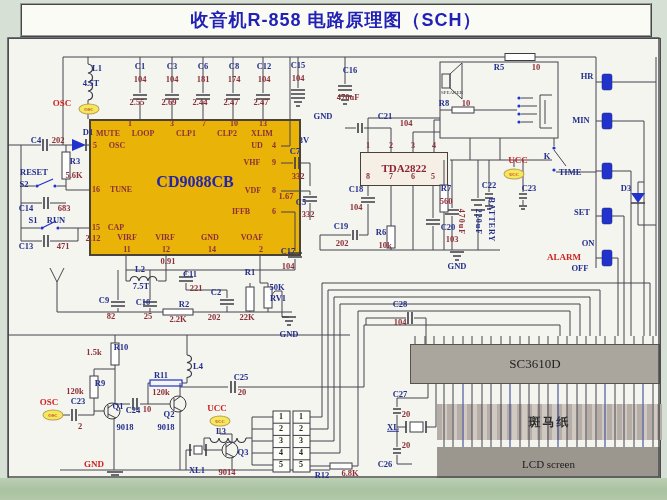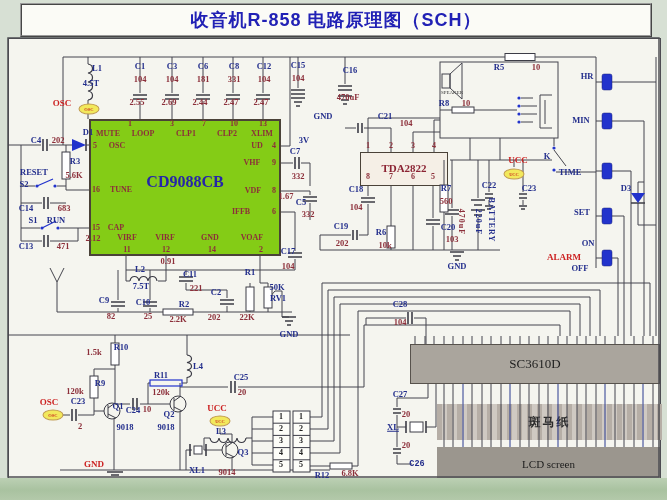--- a/index.html
+++ b/index.html
@@ -4,21 +4,21 @@
 <style>
   html,body{margin:0;padding:0}
   body{width:667px;height:500px;overflow:hidden;background:#d7e0d4;font-family:"Liberation Sans",sans-serif}
   #stage{position:absolute;left:0;top:0;width:667px;height:500px}
   .abs{position:absolute}
   #titlebar{left:20px;top:3px;width:628px;height:30px;background:#fbfbf6;border:2px ridge #9a9a9a;
     display:flex;align-items:center;justify-content:center}
   #titlebar span{color:var(--title);font-weight:bold;font-size:18px;letter-spacing:1px;
     font-family:"Liberation Sans",sans-serif;white-space:nowrap}
   #sheet{left:8px;top:38px;width:651px;height:440px;background:#f5f5ef;border:1px solid #4c4c52}
-  #mainic{left:89px;top:119px;width:192px;height:137px;background:#84cc16;border:2px solid #4a4238;box-sizing:border-box}
+  #mainic{left:89px;top:119px;width:212px;height:137px;background:#eab308;border:2px solid #4a4238;box-sizing:border-box}
   #mainic .nm{position:absolute;left:0;right:0;top:52px;text-align:center;color:#2525a8;font-weight:bold;
     font-size:16px;font-family:"Liberation Serif",serif}
   #ampic{left:360px;top:152px;width:88px;height:34px;background:#f5efe6;border:1.5px solid #4a4238;box-sizing:border-box}
   #ampic .nm{position:absolute;left:0;right:0;top:9px;text-align:center;color:#8b2333;font-weight:bold;
     font-size:11px;font-family:"Liberation Serif",serif}
   #scchip{left:410px;top:344px;width:250px;height:40px;background:#aaa59d;border:1px solid #57524c;box-sizing:border-box;
     display:flex;align-items:center;justify-content:center}
   #scchip span{color:#1e1e1e;font-size:13px;font-family:"Liberation Serif",serif}
   #zebra{left:437px;top:404px;width:225px;height:36px;
     background:repeating-linear-gradient(90deg,#b6aea6 0 5px,#cfc9c2 5px 10px);
@@ -292,21 +292,21 @@
       <span class="lbl b" style="left: 140px; top: 66px;">C1</span>
       <span class="lbl r" style="left: 140px; top: 79px;">104</span>
       <span class="lbl r" style="left: 137px; top: 102px;">2.55</span>
       <span class="lbl b" style="left: 172px; top: 66px;">C3</span>
       <span class="lbl r" style="left: 172px; top: 79px;">104</span>
       <span class="lbl r" style="left: 169px; top: 102px;">2.69</span>
       <span class="lbl b" style="left: 203px; top: 66px;">C6</span>
       <span class="lbl r" style="left: 203px; top: 79px;">181</span>
       <span class="lbl r" style="left: 200px; top: 102px;">2.44</span>
       <span class="lbl b" style="left: 234px; top: 66px;">C8</span>
-      <span class="lbl r" style="left: 234px; top: 79px;">331</span>
+      <span class="lbl r" style="left: 234px; top: 79px;">174</span>
       <span class="lbl r" style="left: 231px; top: 102px;">2.47</span>
       <span class="lbl b" style="left: 264px; top: 66px;">C12</span>
       <span class="lbl r" style="left: 264px; top: 79px;">104</span>
       <span class="lbl r" style="left: 261px; top: 102px;">2.47</span>
       <span class="lbl b" style="left: 298px; top: 65px;">C15</span>
       <span class="lbl r" style="left: 298px; top: 78px;">104</span>
       <span class="lbl b" style="left: 350px; top: 70px;">C16</span>
       <span class="lbl r" style="left: 348px; top: 97px;">470uF</span>
       <span class="lbl b" style="left: 323px; top: 116px;">GND</span>
       <span class="lbl pin" style="left: 130px; top: 124px;">1</span>
@@ -433,21 +433,21 @@
       <span class="lbl b" style="left: 197px; top: 470px;">XL1</span>
       <span class="lbl b" style="left: 243px; top: 452px;">Q3</span>
       <span class="lbl r" style="left: 227px; top: 472px;">9014</span>
       <span class="lbl rd" style="left: 94px; top: 464px;">GND</span>
       <span class="lbl b" style="left: 322px; top: 475px;">R12</span>
       <span class="lbl r" style="left: 350px; top: 473px;">6.8K</span>
       <span class="lbl b" style="left: 400px; top: 394px;">C27</span>
       <span class="lbl r" style="left: 406px; top: 414px;">20</span>
       <span class="lbl b" style="left: 393px; top: 427px; text-decoration: underline;">XL</span>
       <span class="lbl r" style="left: 406px; top: 445px;">20</span>
-      <span class="lbl b" style="left: 417px; top: 464px; font-family: Liberation Mono, monospace;">C26</span>
+      <span class="lbl b" style="left: 385px; top: 464px;">C26</span>
       <span class="lbl cn" style="left: 281px; top: 417px;">1</span>
       <span class="lbl cn" style="left: 281px; top: 429px;">2</span>
       <span class="lbl cn" style="left: 281px; top: 441px;">3</span>
       <span class="lbl cn" style="left: 281px; top: 453px;">4</span>
       <span class="lbl cn" style="left: 281px; top: 465px;">5</span>
       <span class="lbl cn" style="left: 301px; top: 417px;">1</span>
       <span class="lbl cn" style="left: 301px; top: 429px;">2</span>
       <span class="lbl cn" style="left: 301px; top: 441px;">3</span>
       <span class="lbl cn" style="left: 301px; top: 453px;">4</span>
       <span class="lbl cn" style="left: 301px; top: 465px;">5</span>

